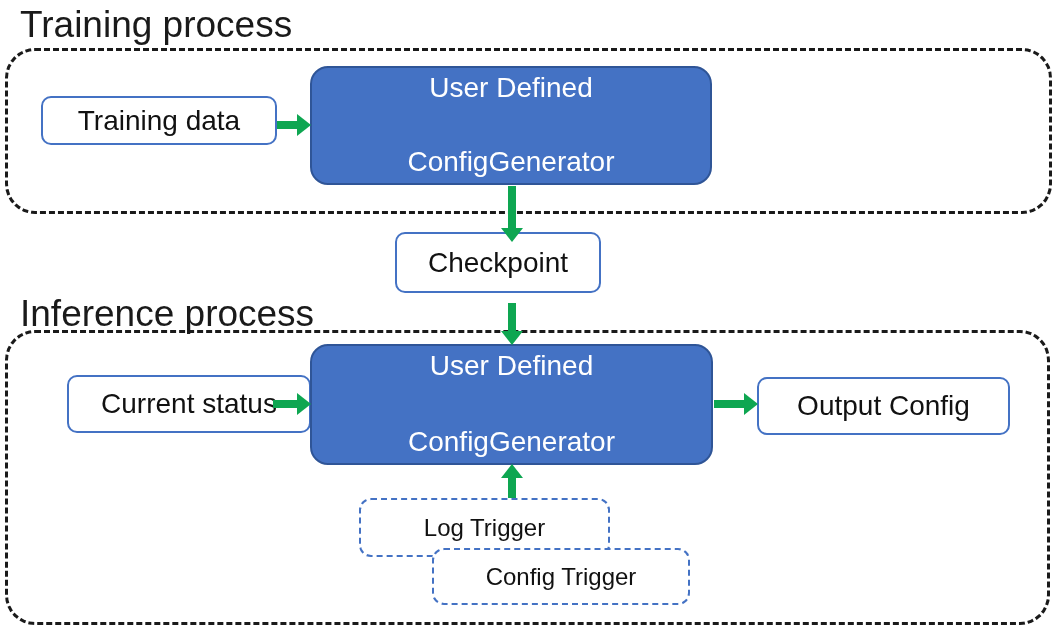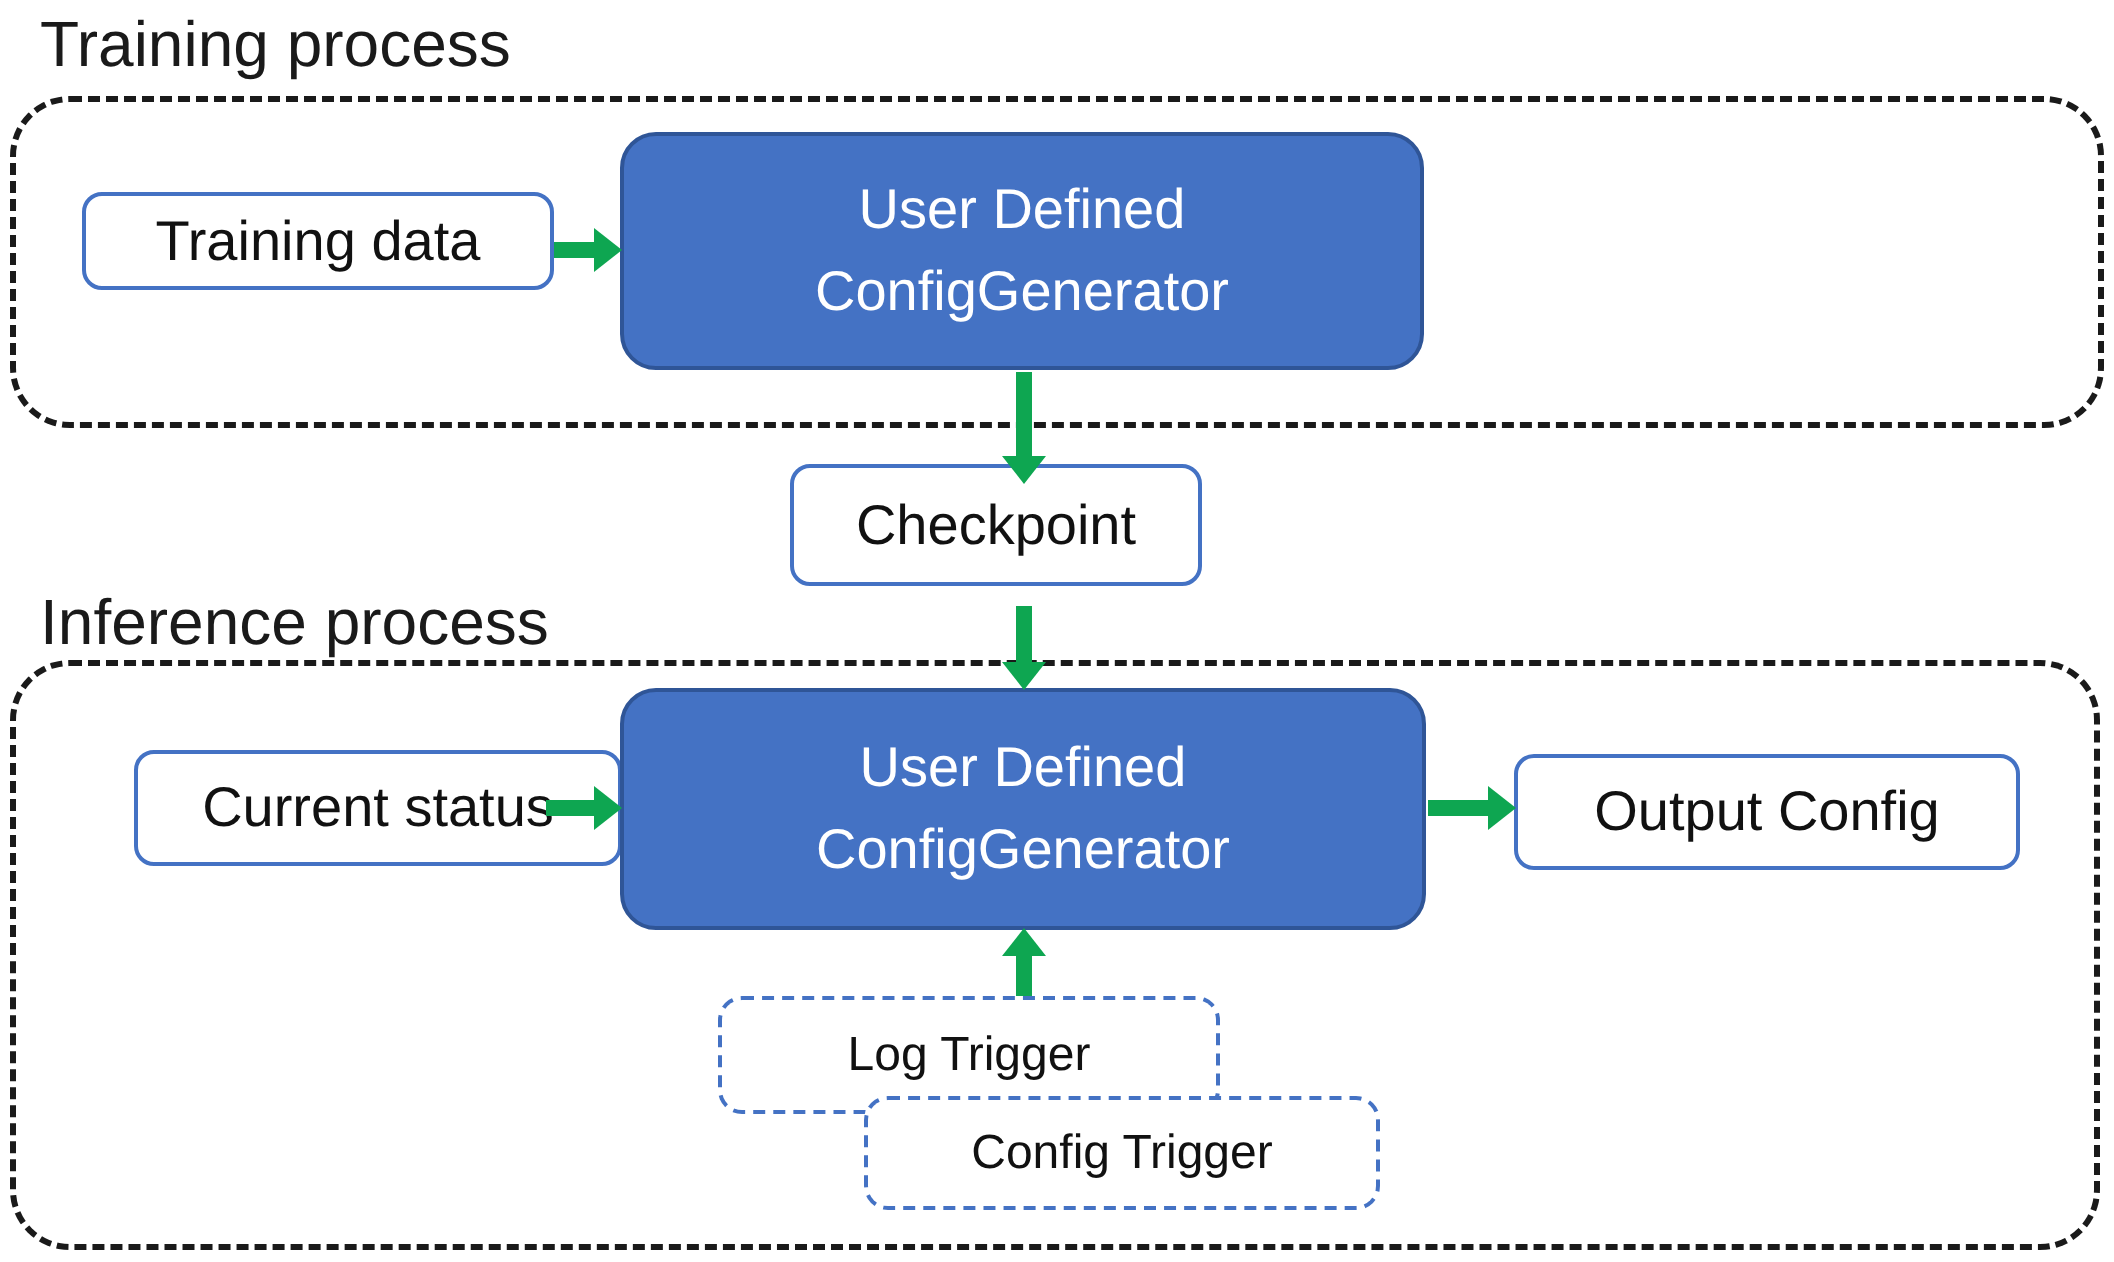--- a/index.html
+++ b/index.html
@@ -8,21 +8,21 @@
     position: relative;
     width: 1057px;
     height: 631px;
     background: #ffffff;
     overflow: hidden;
   }
   .canvas * { box-sizing: border-box; }
 
   .section-label {
     position: absolute;
-    font-size: 32px;
+    font-size: 37px;
     color: #1a1a1a;
     white-space: nowrap;
   }
 
   .dashed-container {
     position: absolute;
     border: 3px dashed var(--dash_black, #1a1a1a);
     border-radius: 30px;
     background: transparent;
   }
@@ -41,21 +41,21 @@
   }
 
   .blue-box {
     position: absolute;
     background: var(--accent_blue, #4472C4);
     border: 2px solid var(--accent_blue_dark, #2F5597);
     border-radius: 18px;
     display: flex;
     flex-direction: column;
     align-items: center;
-    justify-content: center;
+    justify-content: space-between;
     font-size: 28px;
     line-height: 1.45;
     color: #ffffff;
     white-space: nowrap;
   }
 
   .trigger-box {
     position: absolute;
     background: #ffffff;
     border: 2px dashed var(--accent_blue, #4472C4);

